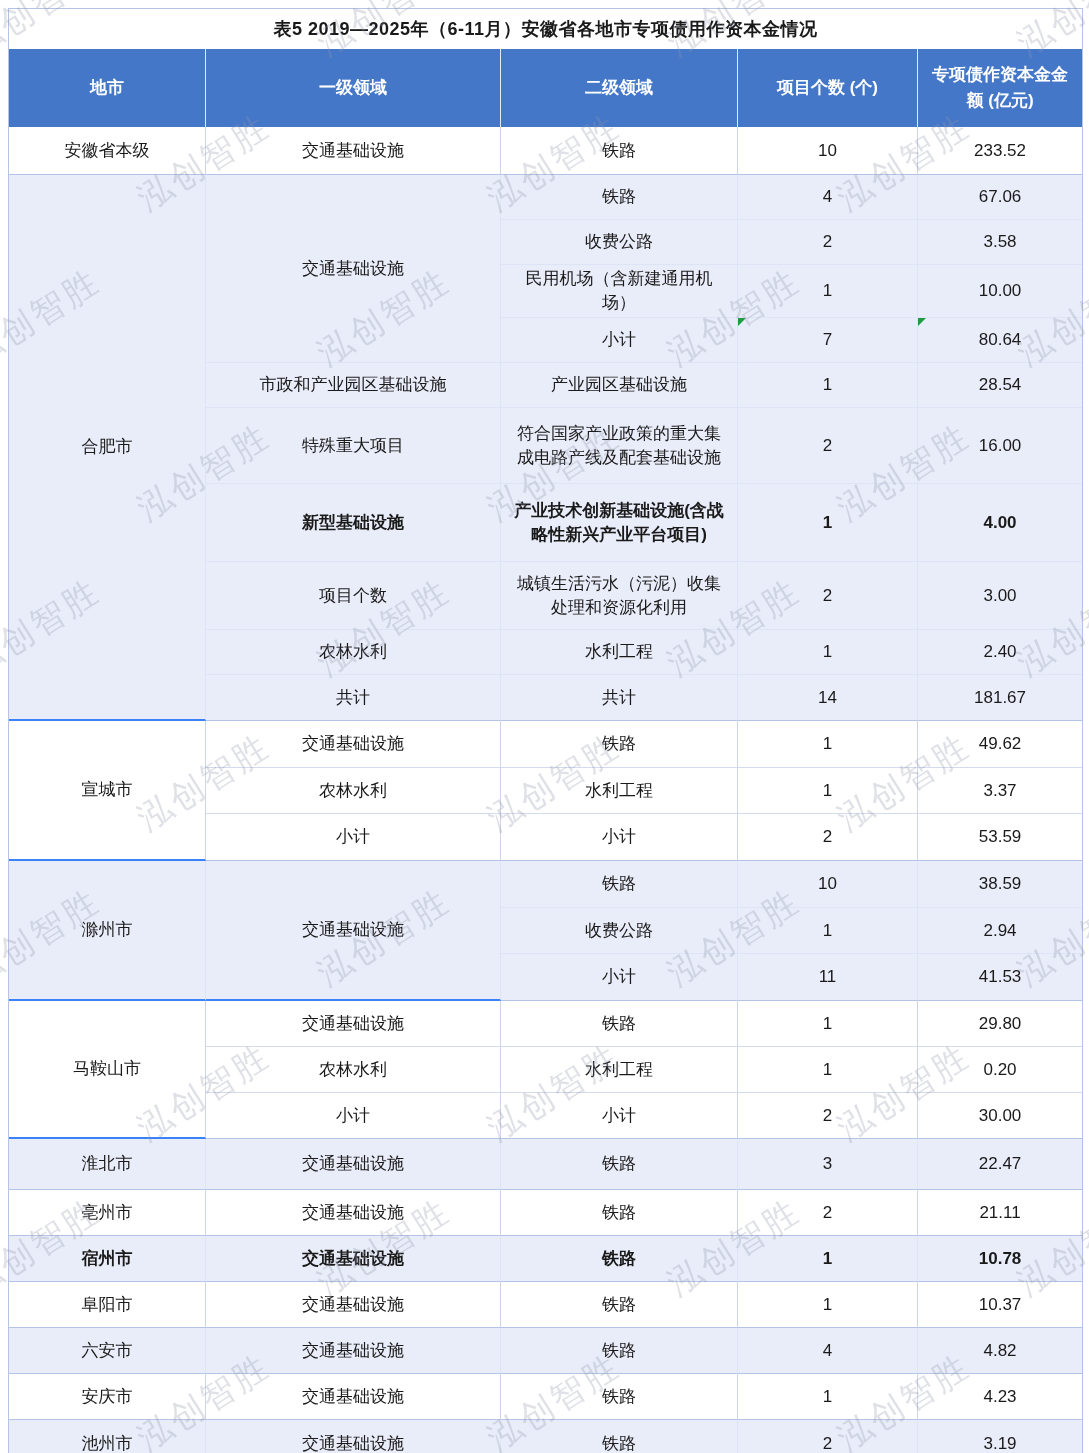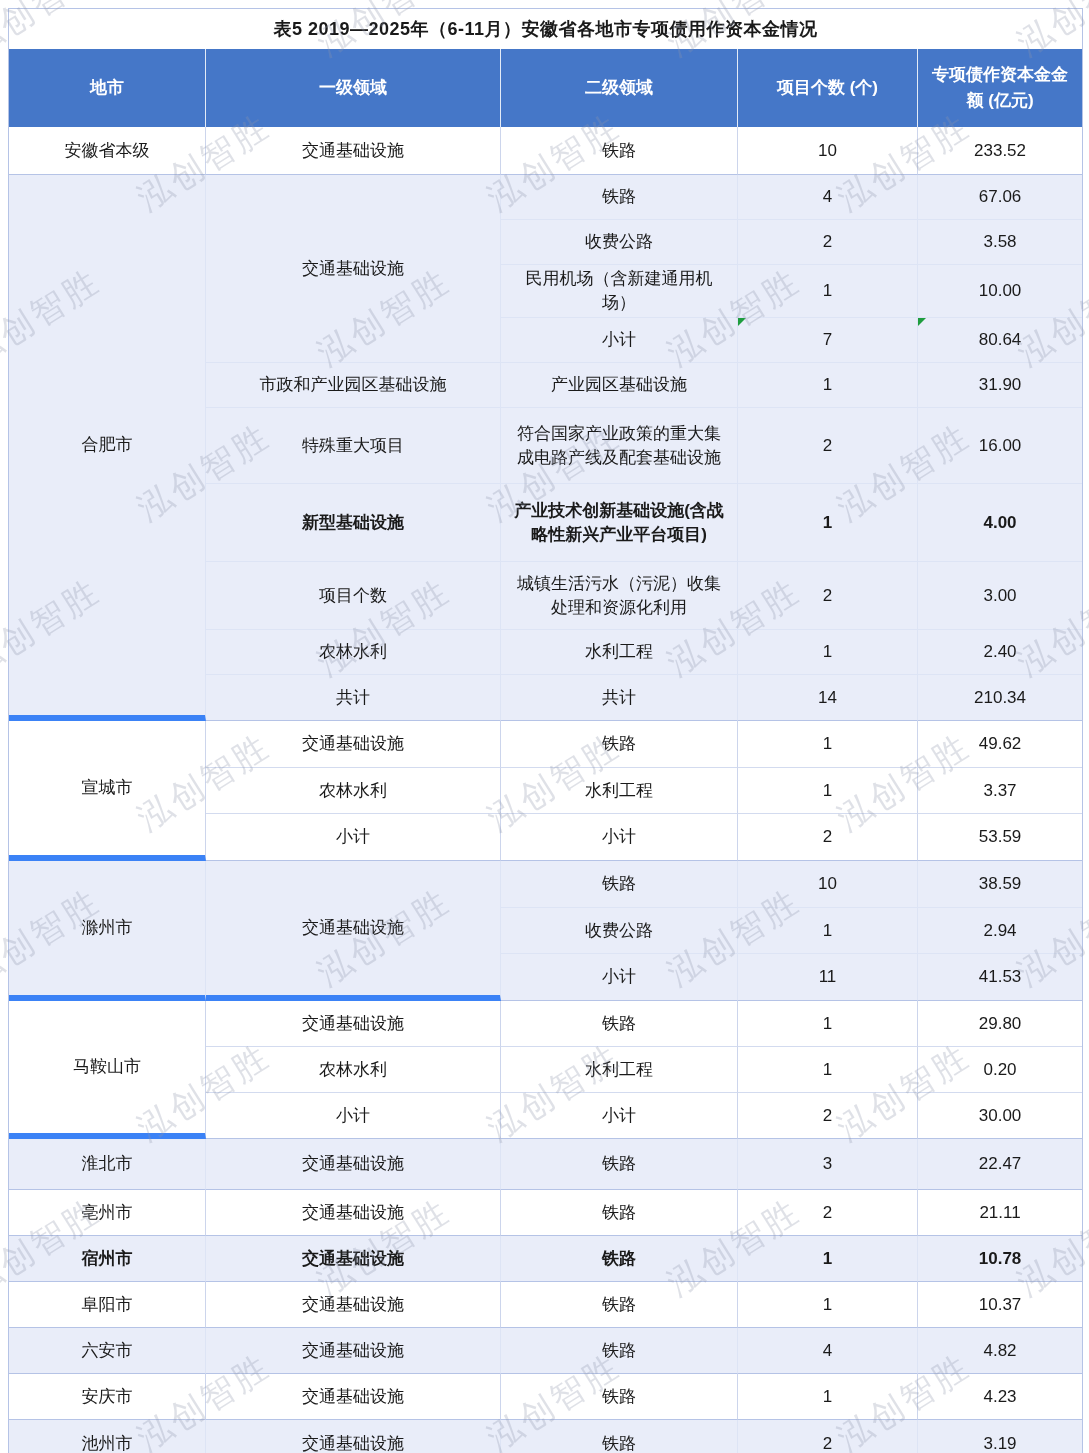--- a/index.html
+++ b/index.html
@@ -53,21 +53,21 @@
     font-size: 17px;
     line-height: 24px;
     padding: 2px 8px;
     border-right: 1px solid #ccd5ec;
     border-bottom: 1px solid #d3dbef;
   }
   tbody td:last-child { border-right: none; }
   tbody td.white { background: #ffffff; }
   tbody td.tint  { background: #E9EDF9; border-right-color: #dde4f5; border-bottom-color: #dde4f5; }
   tbody tr.block-end > td { border-bottom: 1px solid #b5c3e6; }
-  tbody td.span-end { border-bottom: 6px solid #3b82f6; }
+  tbody td.span-end { border-bottom: 2px solid #3b82f6; }
   .tri {
     position: absolute;
     top: 0; left: 0;
     width: 0; height: 0;
     border-top: 8px solid #1E9D3E;
     border-right: 8px solid transparent;
   }
   .watermark-layer {
     position: absolute;
     inset: 0;
@@ -137,21 +137,21 @@
         </tr>
         <tr style="height: 45px;">
           <td class="tint">小计</td>
           <td class="tint">7<span class="tri"></span></td>
           <td class="tint">80.64<span class="tri"></span></td>
         </tr>
         <tr style="height: 45px;">
           <td class="tint" rowspan="1">市政和产业园区基础设施</td>
           <td class="tint">产业园区基础设施</td>
           <td class="tint">1</td>
-          <td class="tint">31.90</td>
+          <td class="tint">28.54</td>
         </tr>
         <tr style="height: 76px;">
           <td class="tint" rowspan="1">特殊重大项目</td>
           <td class="tint">符合国家产业政策的重大集成电路产线及配套基础设施</td>
           <td class="tint">2</td>
           <td class="tint">16.00</td>
         </tr>
         <tr style="height: 78px; font-weight: bold;">
           <td class="tint" rowspan="1">新型基础设施</td>
           <td class="tint">产业技术创新基础设施(含战略性新兴产业平台项目)</td>
@@ -167,21 +167,21 @@
         <tr style="height: 45px;">
           <td class="tint" rowspan="1">农林水利</td>
           <td class="tint">水利工程</td>
           <td class="tint">1</td>
           <td class="tint">2.40</td>
         </tr>
         <tr class="block-end" style="height: 46px;">
           <td class="tint span-end" rowspan="1">共计</td>
           <td class="tint">共计</td>
           <td class="tint">14</td>
-          <td class="tint">210.34</td>
+          <td class="tint">181.67</td>
         </tr>
         <tr style="height: 47px;">
           <td class="white span-end" rowspan="3">宣城市</td>
           <td class="white" rowspan="1">交通基础设施</td>
           <td class="white">铁路</td>
           <td class="white">1</td>
           <td class="white">49.62</td>
         </tr>
         <tr style="height: 46px;">
           <td class="white" rowspan="1">农林水利</td>

